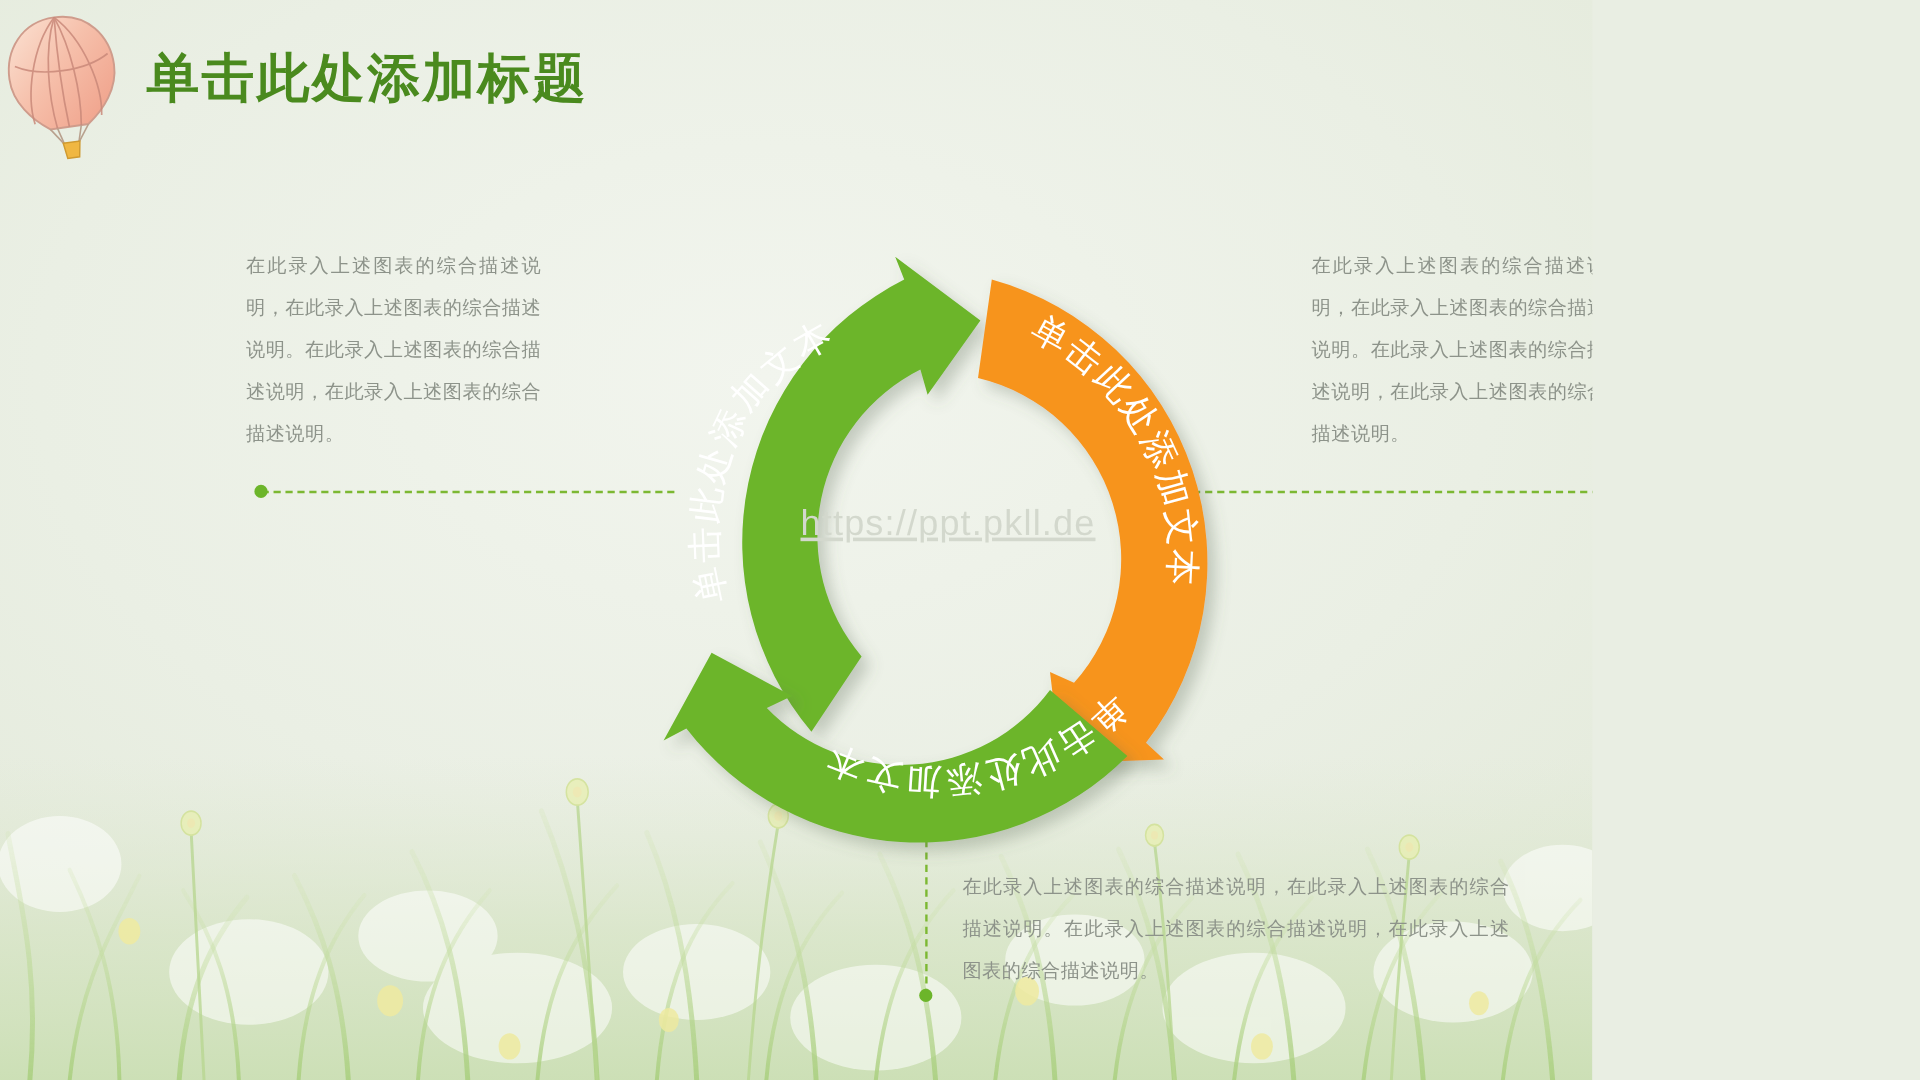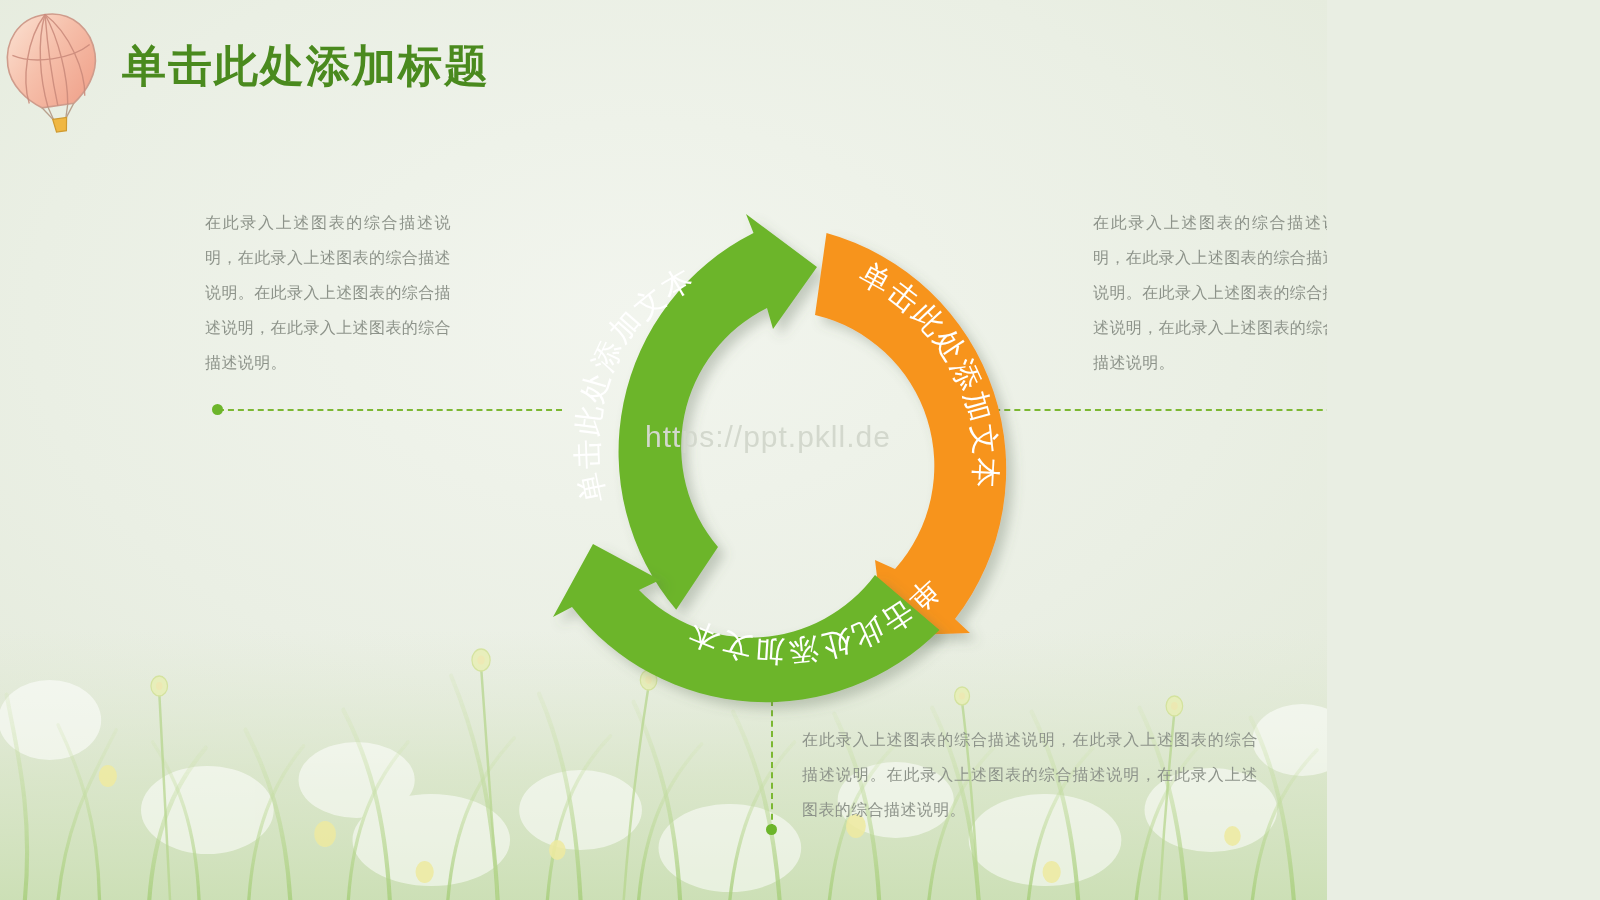--- a/index.html
+++ b/index.html
@@ -55,29 +55,30 @@
     position: absolute;
     left: 530px;
     top: 205px;
     width: 520px;
     height: 520px;
   }
   .diagram svg { display: block; width: 100%; height: 100%; overflow: visible; }
 
   .watermark {
     position: absolute;
-    left: 508px;
+    left: 530px;
     top: 420px;
     width: 520px;
     text-align: center;
     font-size: 30px;
     color: #d3d8cd;
     letter-spacing: 1px;
     pointer-events: none;
     user-select: none;
+    text-decoration: underline;
   }
 
   
   .body-text {
     position: absolute;
     color: #8d938a;
     font-size: 16px;
     line-height: 35px;
     letter-spacing: 0.4px;
     text-align: justify;

